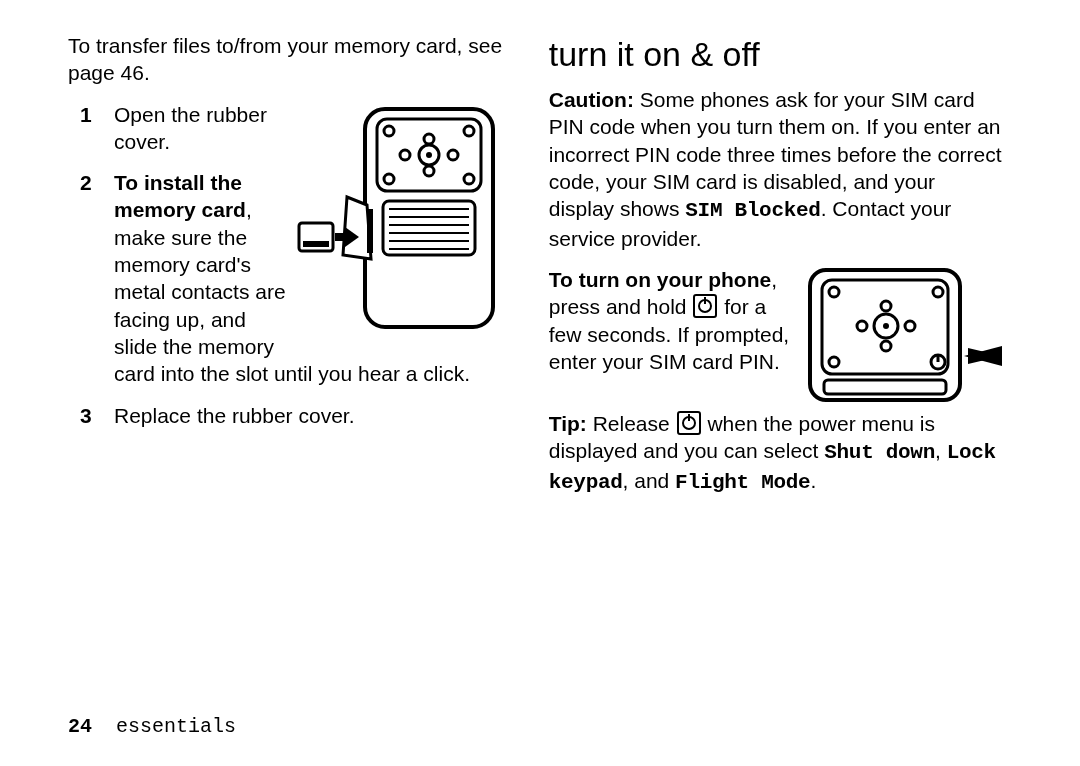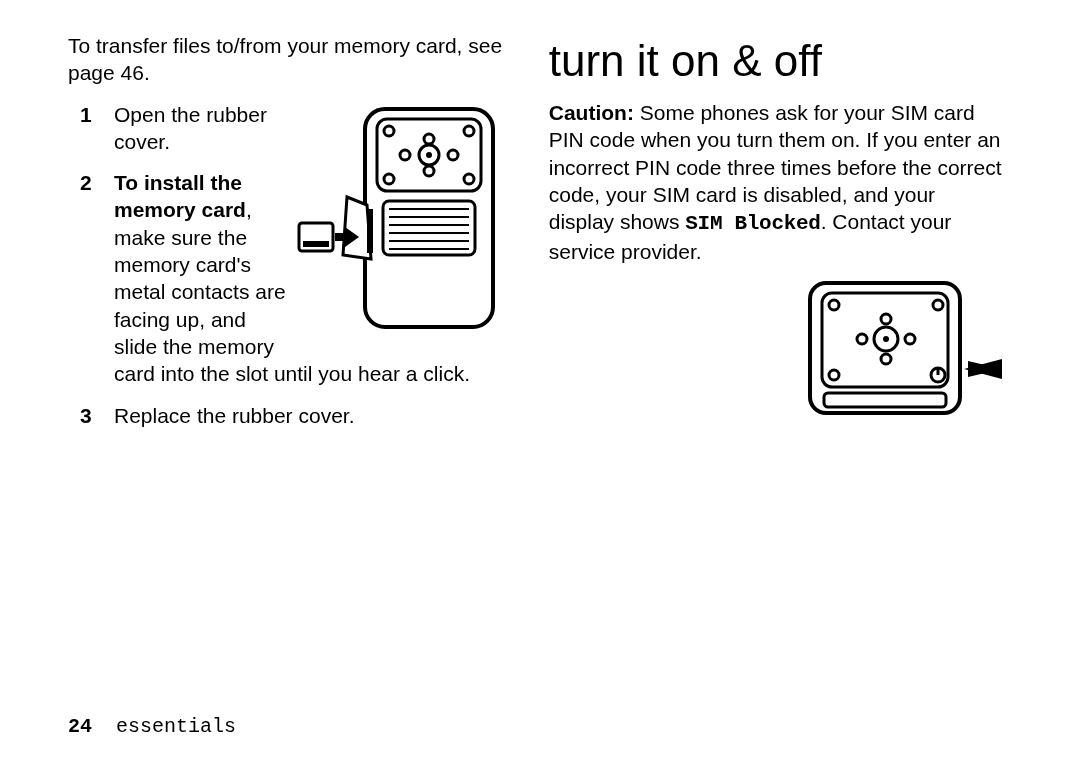--- a/index.html
+++ b/index.html
@@ -31,21 +31,21 @@
   .twocol .step-img {
     float: right;
     margin-left: 6px;
     margin-top: 4px;
   }
   .subhead {
     font-size: 22px;
     margin: 14px 0 6px 0;
   }
   h2.section {
-    font-size: 44px;
+    font-size: 34px;
     font-weight: 400;
     margin: 0 0 10px 0;
   }
   ol {
     list-style: none;
     padding: 0;
     margin: 12px;
     counter-reset: step;
   }
   ol > li {
@@ -200,24 +200,30 @@
             <circle cx="134" cy="96" r="7" fill="none" stroke="#000" stroke-width="3"></circle>
             <line x1="134" y1="90" x2="134" y2="96" stroke="#000" stroke-width="3"></line>
 
             <rect x="20" y="114" width="122" height="14" rx="4" fill="#fff" stroke="#000" stroke-width="3"></rect>
 
             <polygon points="198,90 164,82 164,98" fill="#000"></polygon>
             <rect x="158" y="86" width="10" height="8" fill="#000" transform="rotate(180 172 90)"></rect>
             <polygon points="160,90 198,80 198,100" fill="#000"></polygon>
           </svg>
         </span>
+        <p class="para" style="margin-bottom:18px">
+          <span class="b">To turn on your phone</span><span>, press and hold </span><span class="pwr"></span><span> for a few seconds. If prompted, enter your SIM card PIN.</span>
+        </p>
         <div style="clear:both"></div>
       </div>
 
 
+      <p class="para">
+        <span class="b">Tip:</span><span> Release </span><span class="pwr"></span><span> when the power menu is displayed and you can select </span><span class="b condensed">Shut down</span><span>, </span><span class="b condensed">Lock keypad</span><span>, and </span><span class="b condensed">Flight Mode</span><span>.</span>
+      </p>
     </div>
 
   </div>
 
   <div class="footer">
     <span class="pg">24</span><span>essentials</span>
   </div>
 </div>
 
 </body></html>

